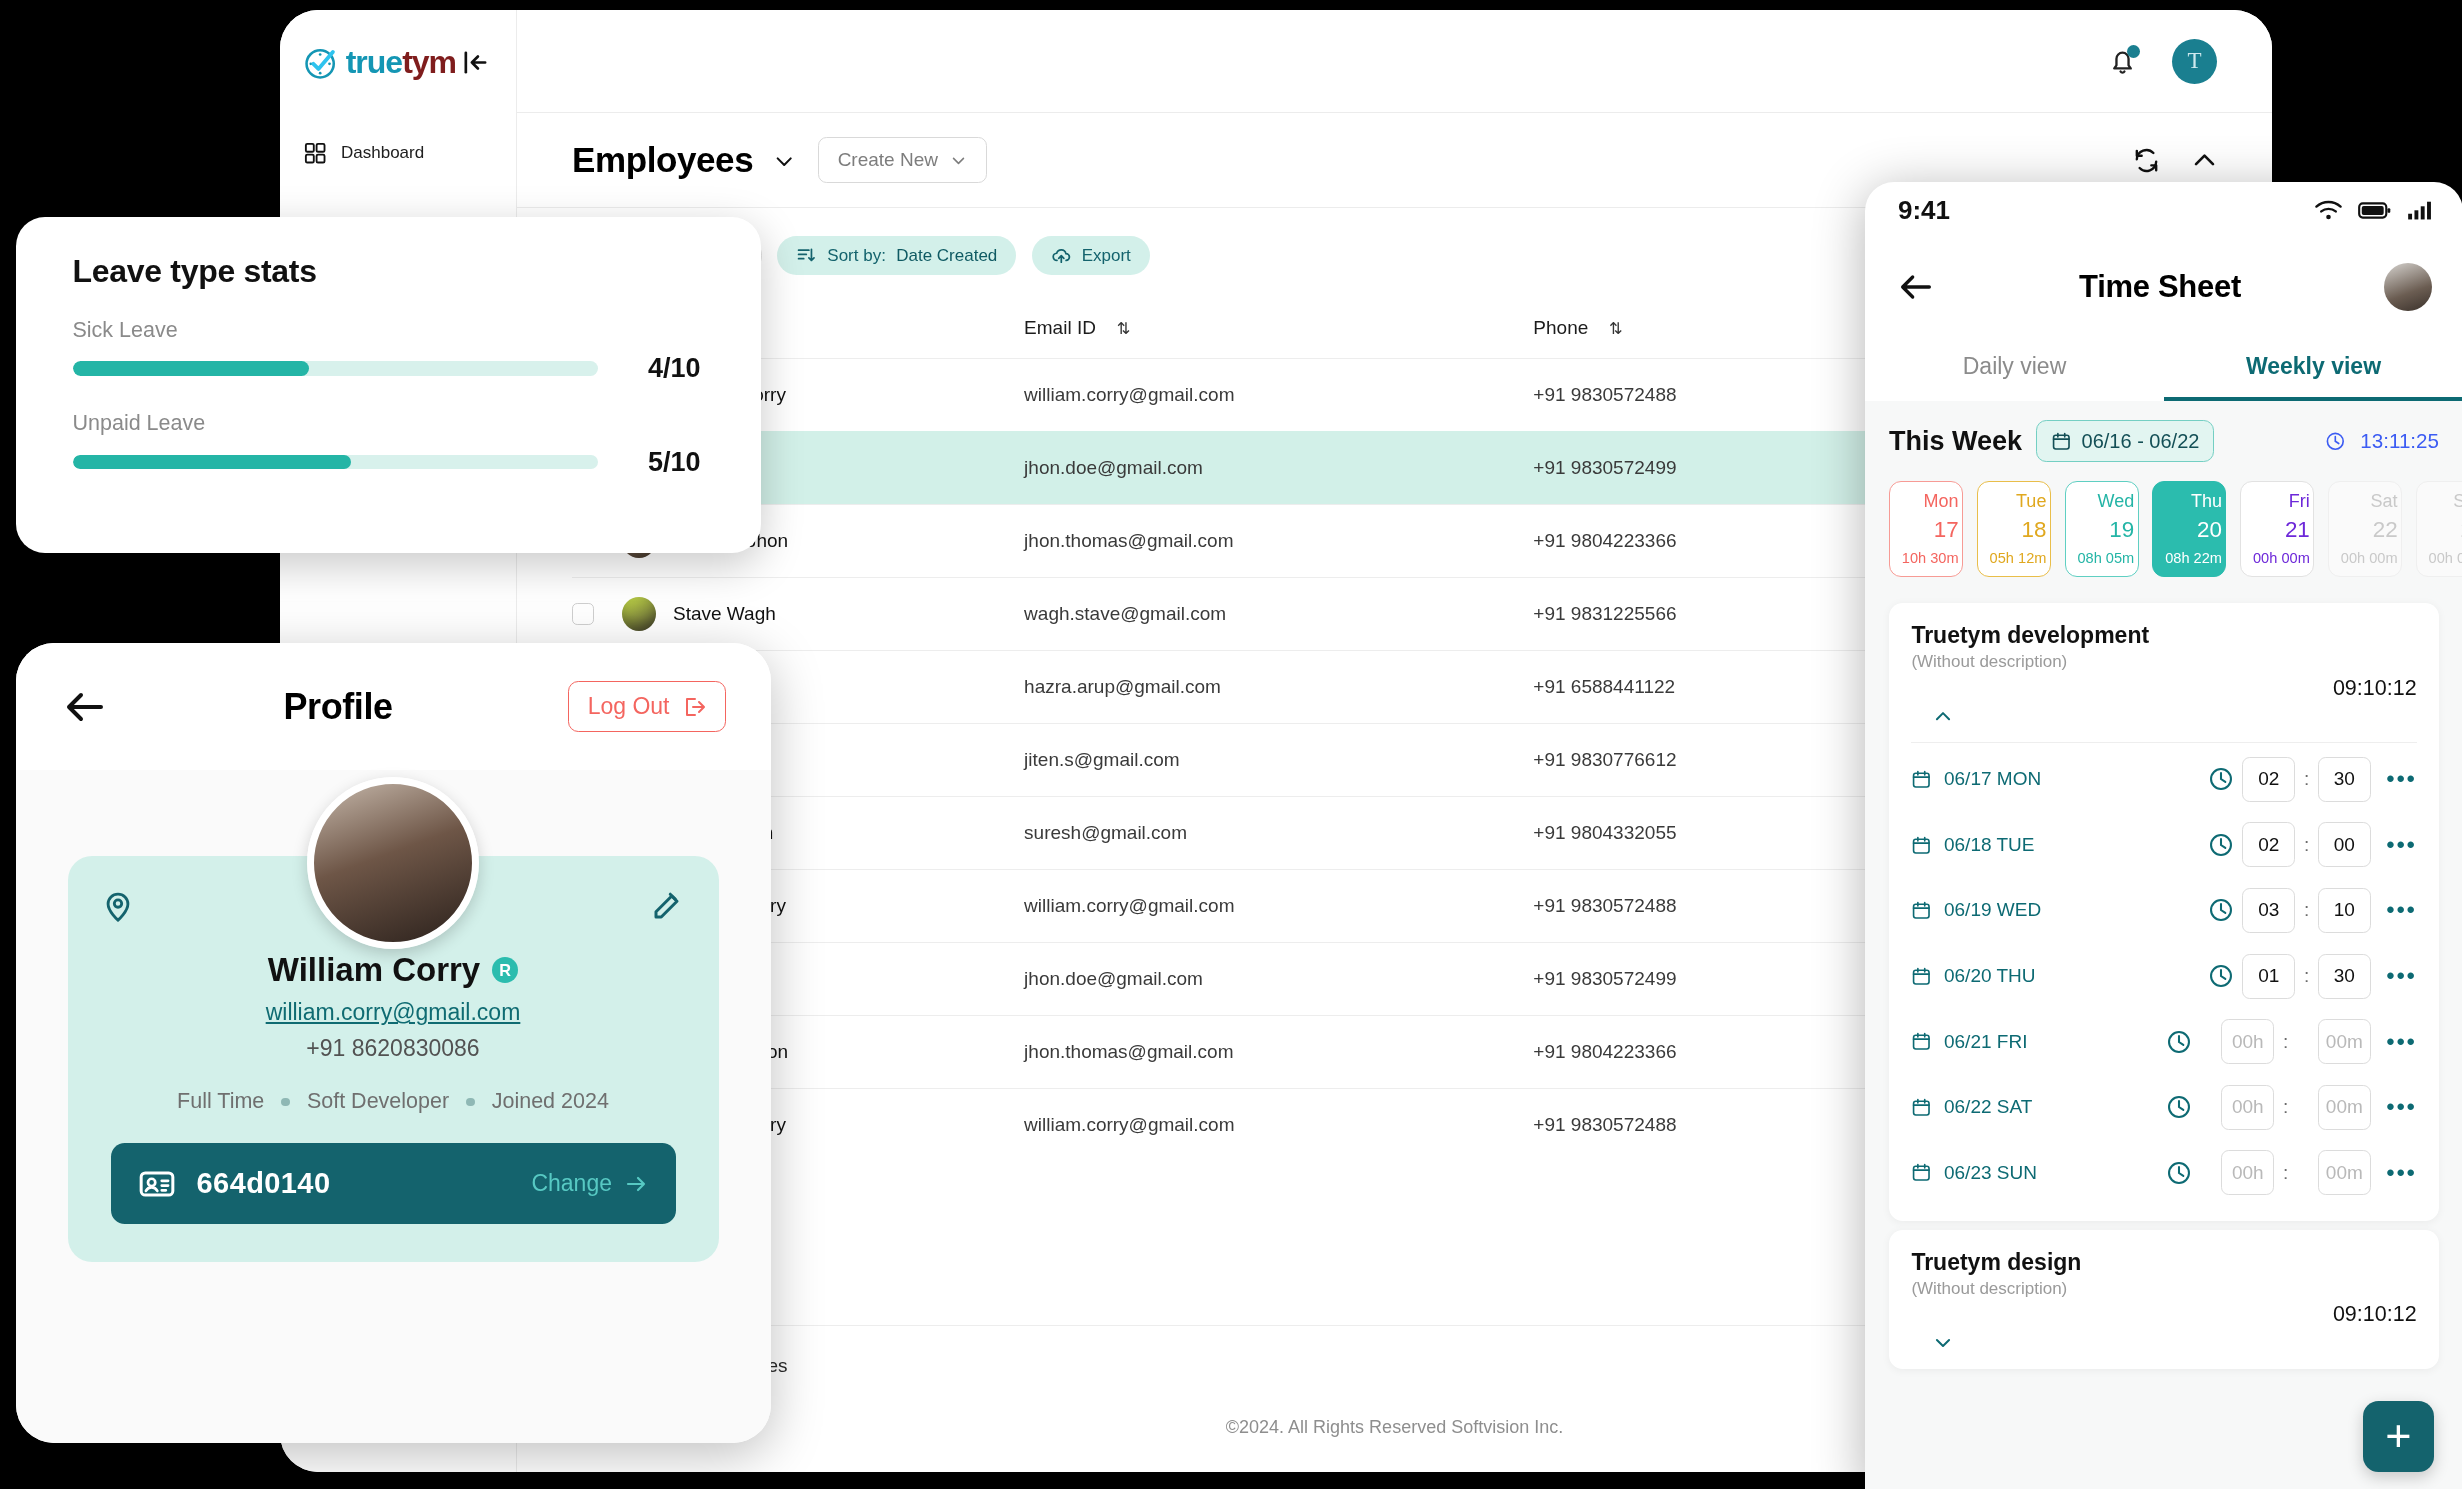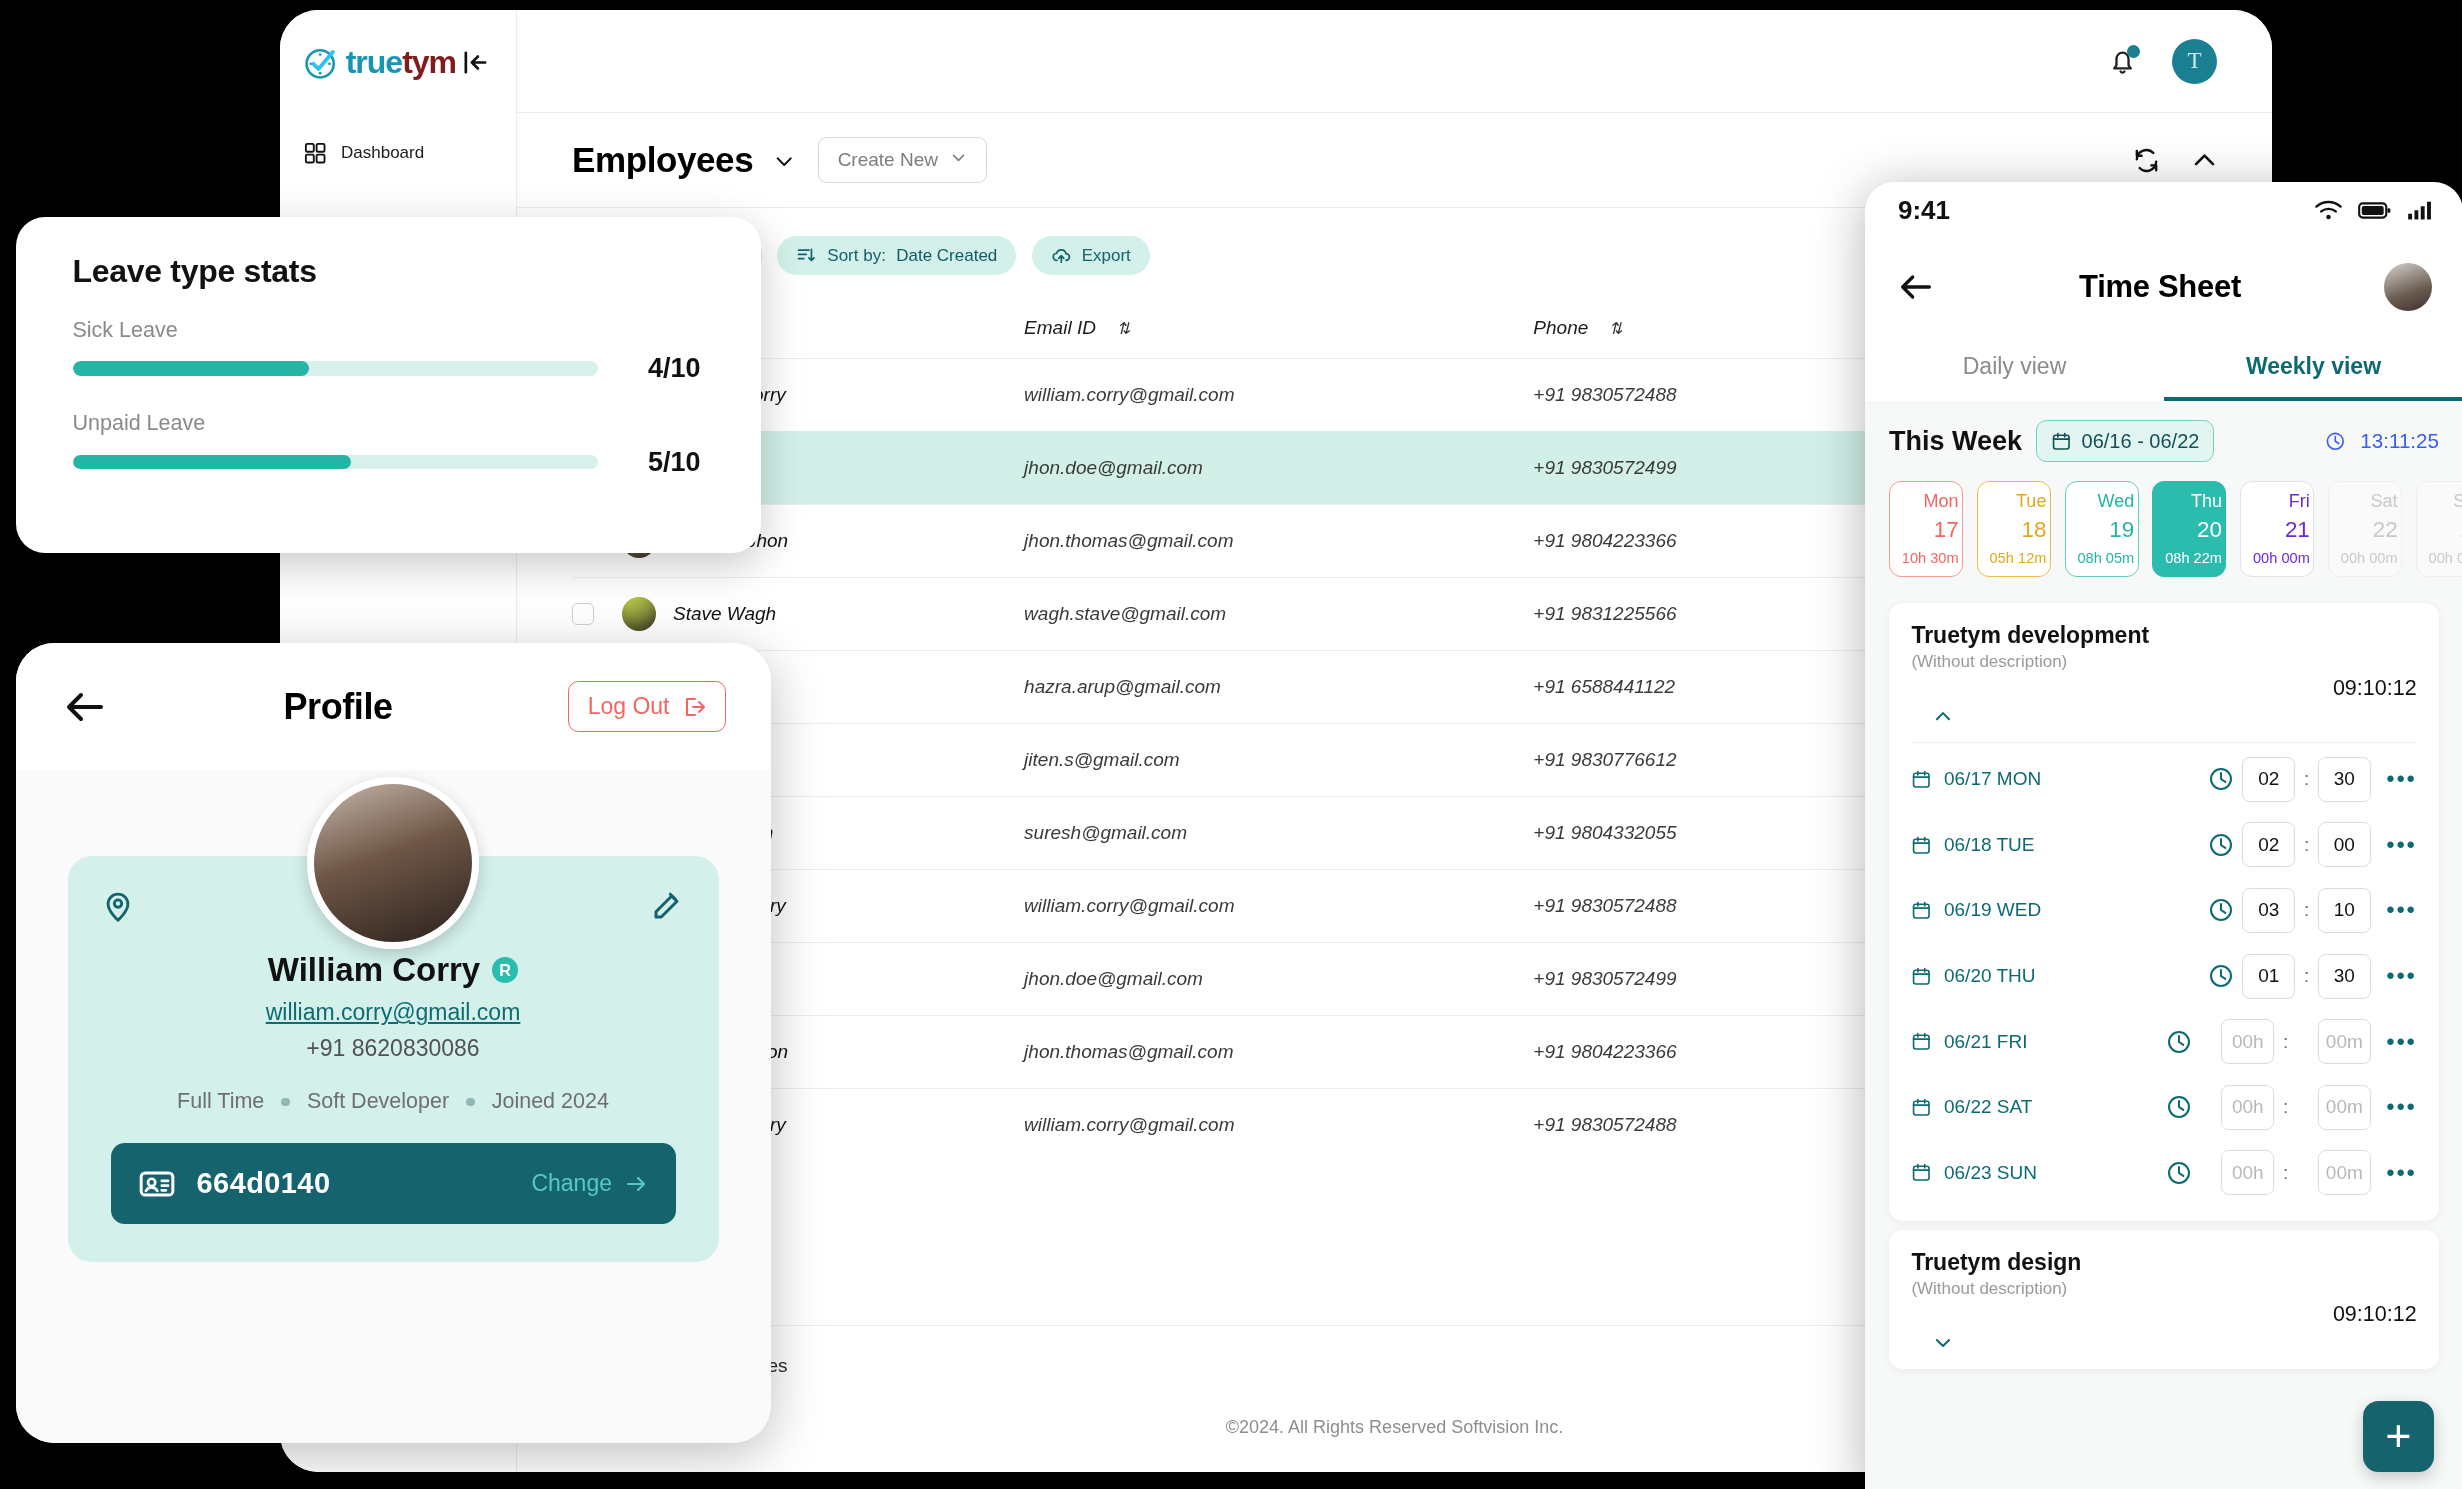--- a/index.html
+++ b/index.html
@@ -66,21 +66,21 @@
 
   .pagehead {
     height: 95px; display: flex; align-items: center; gap: 22.4px;
     padding: 0 0 0 55px; border-bottom: 0.9px solid #ececec;
   }
   .pagetitle { font-size: 35px; font-weight: 700; color: #000; letter-spacing: -0.4px; }
   .caret-sm { display: inline-block; margin-left: 10.3px; color: #111; }
   .createnew {
     border: 0.9px solid #d9d9d9; border-radius: 8.6px; background: #fff;
     padding: 11.2px 19px; color: #7d7d7d; font-size: 19px; cursor: pointer;
-    display: flex; gap: 12px;
+    display: flex; align-items: center; gap: 12px;
   }
   .head-right { margin-left: auto; display: flex; align-items: center; gap: 29px; padding-right: 53px; }
   .ico-btn { width: 29px; height: 29px; color: #111; cursor: pointer; }
 
   
   .toolbar {
     display: flex; align-items: center; gap: 15.5px;
     padding: 22.4px 53px 22.4px 55px;
   }
   .chip {
@@ -91,21 +91,21 @@
   .chip.white { background: #fff; border: 0.9px solid #e2e2e2; color: #2a2a2a; }
   .chip .lbl-strong { color: #0f5a63; }
   .search-box {
     margin-left: auto; border: 0.9px solid #e6e6e6; border-radius: 8.6px;
     background: #fff; width: 224px; height: 50px; display: flex; align-items: center;
     padding: 0 17px; color: #9b9b9b; font-size: 18px; cursor: text;
   }
 
   
   .table-wrap { flex: 1; padding: 0 53px 0 55px; min-height: 0; }
-  table.emp { width: 100%; border-collapse: collapse; font-style: italic; }
+  table.emp { width: 100%; border-collapse: collapse; }
   table.emp th {
     text-align: left; font-weight: 400; font-size: 19px; color: #1c1c1c;
     padding: 13.8px 0 19px 0; white-space: nowrap;
   }
   table.emp th.c-name { color: #189a95; }
   table.emp th .sorter { margin-left: 15.5px; color: #333; font-size: 16.3px; cursor: pointer; }
   table.emp th.c-name .sorter { color: #189a95; }
   table.emp td {
     font-size: 19px; color: #3a3a3a; padding: 19px 0;
     border-top: 0.9px solid #ededed; vertical-align: middle;

